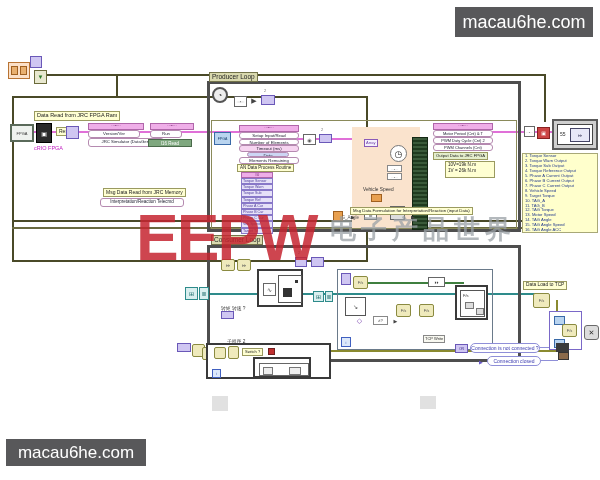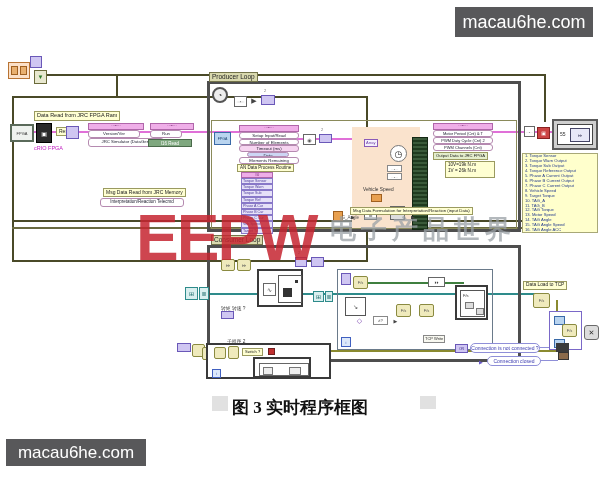--- a/index.html
+++ b/index.html
@@ -245,19 +245,18 @@
       </div>
     </div>
     <div class="abs glyph" style="left:4px;top:24px;width:9px;height:9px;border:1.5px solid #4060c0;background:#dce8fa;color:#4060c0;font-size:4px;">i</div>
   </div>
 
   <div class="abs wm" style="left:330px;top:216px;font-size:26px;font-weight:bold;letter-spacing:5px;color:rgba(154,160,166,0.75);line-height:1;">电子产品世界</div>
   <div class="abs wm" style="left:136px;top:206px;font-size:64px;font-weight:bold;letter-spacing:-2px;color:rgba(197,37,48,0.85);line-height:1;">EEPW</div>
 
   <div class="abs" style="left:212px;top:396px;width:16px;height:15px;background:#c8c8c8;opacity:0.55;"></div>
   <div class="abs" style="left:420px;top:396px;width:16px;height:13px;background:#c8c8c8;opacity:0.55;"></div>
-  <div class="abs caption" style="left:0;top:396px;">图 3  实时程序框图</div>
 
   <div class="abs banner" style="left:6px;top:439px;width:140px;height:27px;font-size:17px;">
     <span>macau6he.com</span>
   </div>
 
 </div>
 
 </body></html>

